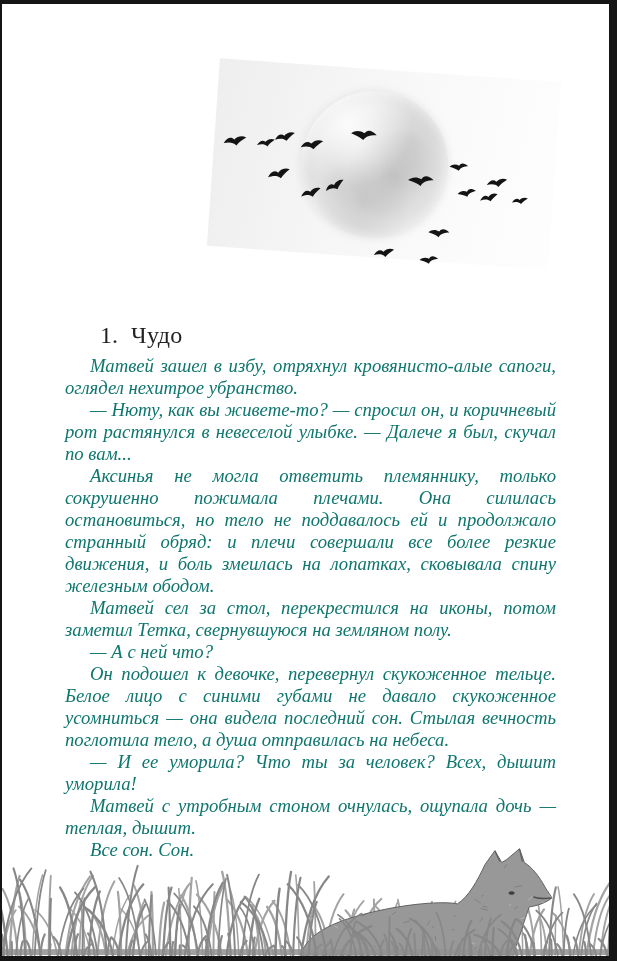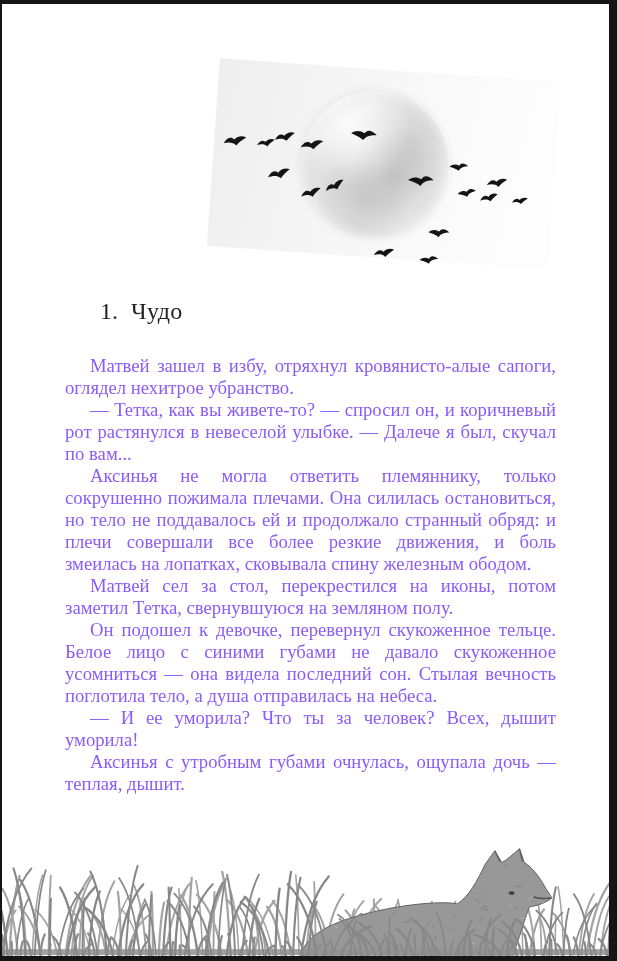--- a/index.html
+++ b/index.html
@@ -51,32 +51,33 @@
 
   
   .chapter-heading {
     position: absolute;
     left: 98px; top: 294px;
     display: flex;
     align-items: baseline;
     color: #222222;
   }
   .chapter-number { font-size: 24px; margin-right: 13px; }
-  .chapter-title  { font-size: 24px; letter-spacing: 0.3px; }
+  .chapter-title  { font-size: 24px; letter-spacing: 0.3px; margin-top: 24px; }
 
   
   .body-text {
     position: absolute;
     left: 63px; top: 351px;
     width: 491px;
     font-size: 18.7px;
     line-height: 22px;
-    color: #8b5cf6;
+    color: #0f766e;
     text-align: justify;
     hyphens: auto;
+    font-style: italic;
     -webkit-hyphens: auto;
   }
   .body-text p { margin: 0; text-indent: 25px; }
 
   
   .illustration-bottom {
     position: absolute;
     left: 0; bottom: 0;
     width: 607px; height: 121px;
   }
@@ -110,26 +111,28 @@
       </svg>
   </div>
 
   <div class="chapter-heading">
     <span class="chapter-number">1.</span>
     <span class="chapter-title">Чудо</span>
   </div>
 
   <div class="body-text" id="paragraphs" lang="ru">
       <p>Матвей зашел в избу, отряхнул кровянисто-алые сапоги, оглядел нехитрое убранство.</p>
-      <p>— Тетка, как вы живете-то? — спросил он, и коричневый рот растянулся в невеселой улыбке. — Далече я был, скучал по вам...</p>
+      <p>— Нюту, как вы живете-то? — спросил он, и коричневый рот растянулся в невеселой улыбке. — Далече я был, скучал по вам...</p>
       <p>Аксинья не могла ответить племяннику, только сокрушенно пожимала плечами. Она силилась остановиться, но тело не поддавалось ей и продолжало странный обряд: и плечи совершали все более резкие движения, и боль змеилась на лопатках, сковывала спину железным ободом.</p>
       <p>Матвей сел за стол, перекрестился на иконы, потом заметил Тетка, свернувшуюся на земляном полу.</p>
+      <p>— А с ней что?</p>
       <p>Он подошел к девочке, перевернул скукоженное тельце. Белое лицо с синими губами не давало скукоженное усомниться — она видела последний сон. Стылая вечность поглотила тело, а душа отправилась на небеса.</p>
       <p>— И ее уморила? Что ты за человек? Всех, дышит уморила!</p>
-      <p>Аксинья с утробным губами очнулась, ощупала дочь — теплая, дышит.</p>
+      <p>Матвей с утробным стоном очнулась, ощупала дочь — теплая, дышит.</p>
+      <p>Все сон. Сон.</p>
     </div>
 
   <svg id="bottom-art" class="illustration-bottom" viewBox="0 0 617 121">
     <defs>
       <path id="foxBody" d="M303,121
         C312,97 340,86 378,77
         C412,69 448,66 463,69
         C474,62 483,46 491,29
         L501,15 L508,27 L513,24 L526,13 L531,27
         C539,32 546,41 552,52

